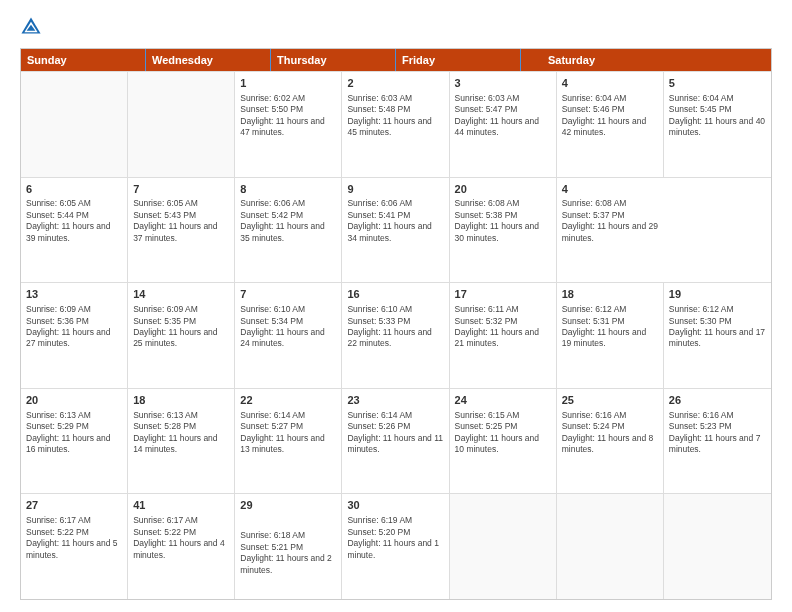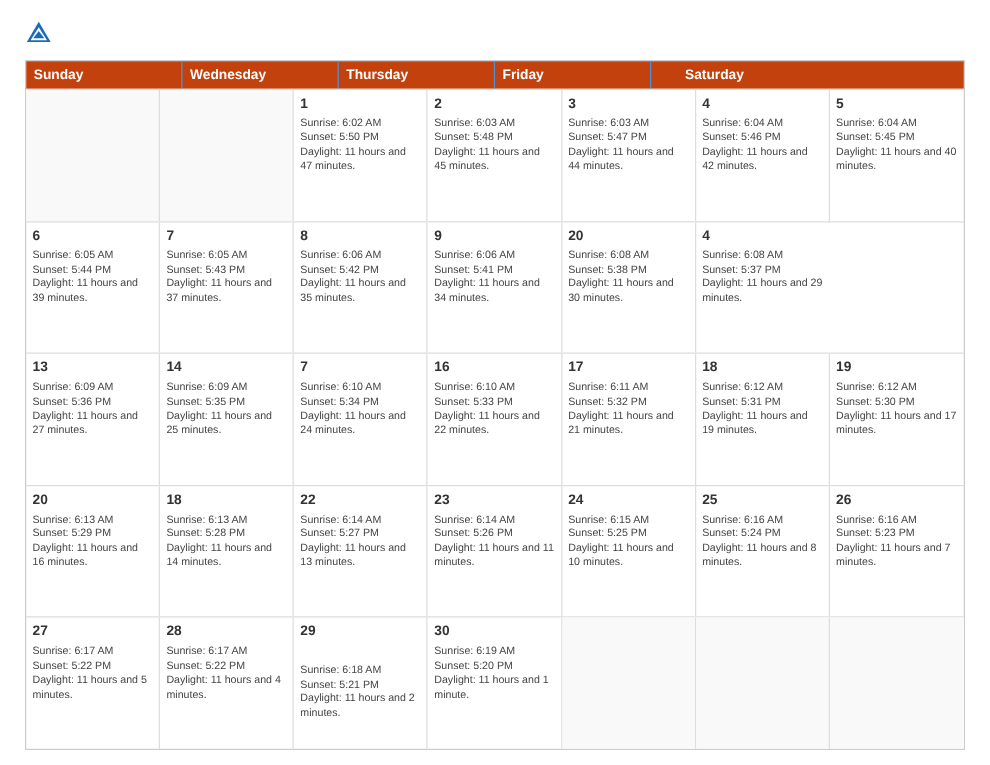--- a/index.html
+++ b/index.html
@@ -295,21 +295,21 @@
           </div>
         </div>
         <div class="cal-row">
           <div class="cal-cell">
             <div class="day-num">27</div>
             <div class="cell-detail" style="white-space: pre-line;">Sunrise: 6:17 AM
 Sunset: 5:22 PM
 Daylight: 11 hours and 5 minutes.</div>
           </div>
           <div class="cal-cell">
-            <div class="day-num">28</div>
+            <div class="day-num">41</div>
             <div class="cell-detail" style="white-space: pre-line;">Sunrise: 6:17 AM
 Sunset: 5:22 PM
 Daylight: 11 hours and 4 minutes.</div>
           </div>
           <div class="cal-cell">
             <div class="day-num">29</div>
             <div class="cell-detail" style="white-space: pre-line; margin-top: 17px;">Sunrise: 6:18 AM
 Sunset: 5:21 PM
 Daylight: 11 hours and 2 minutes.</div>
           </div>

